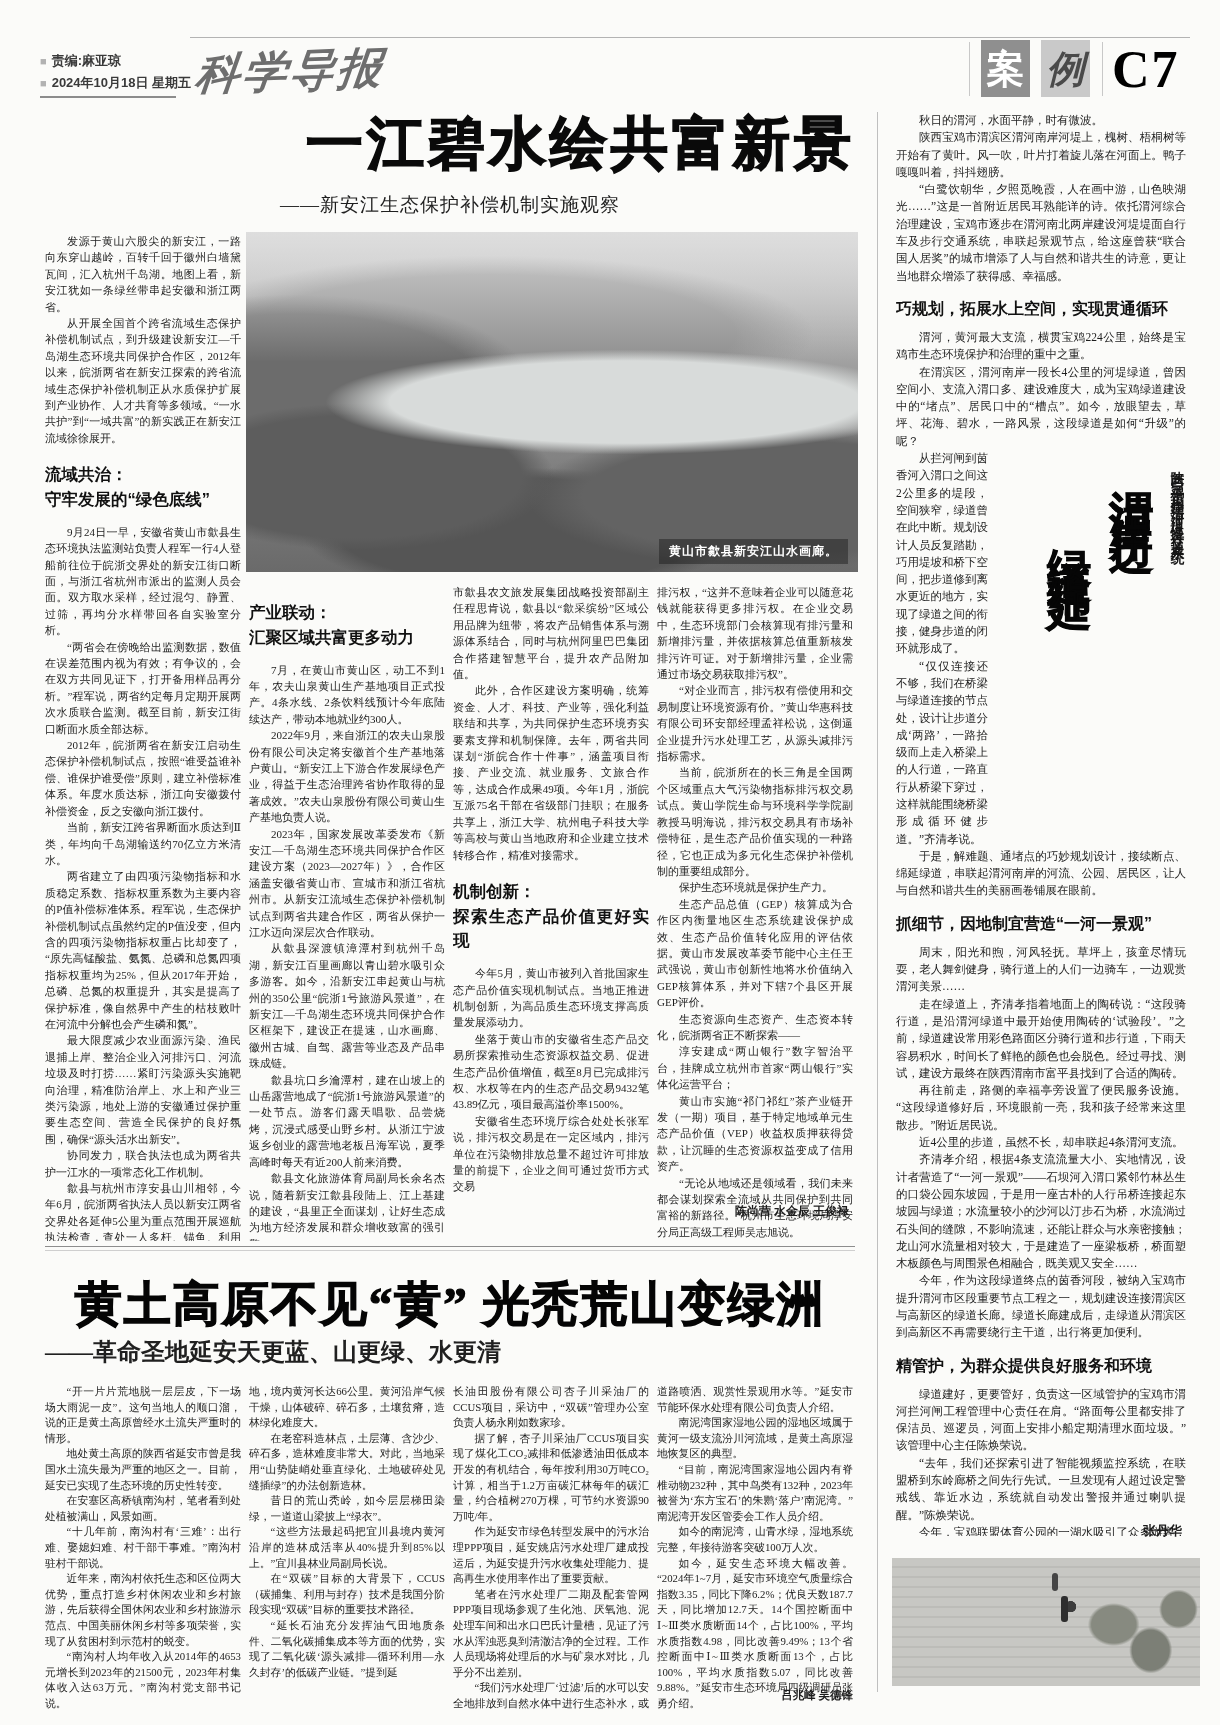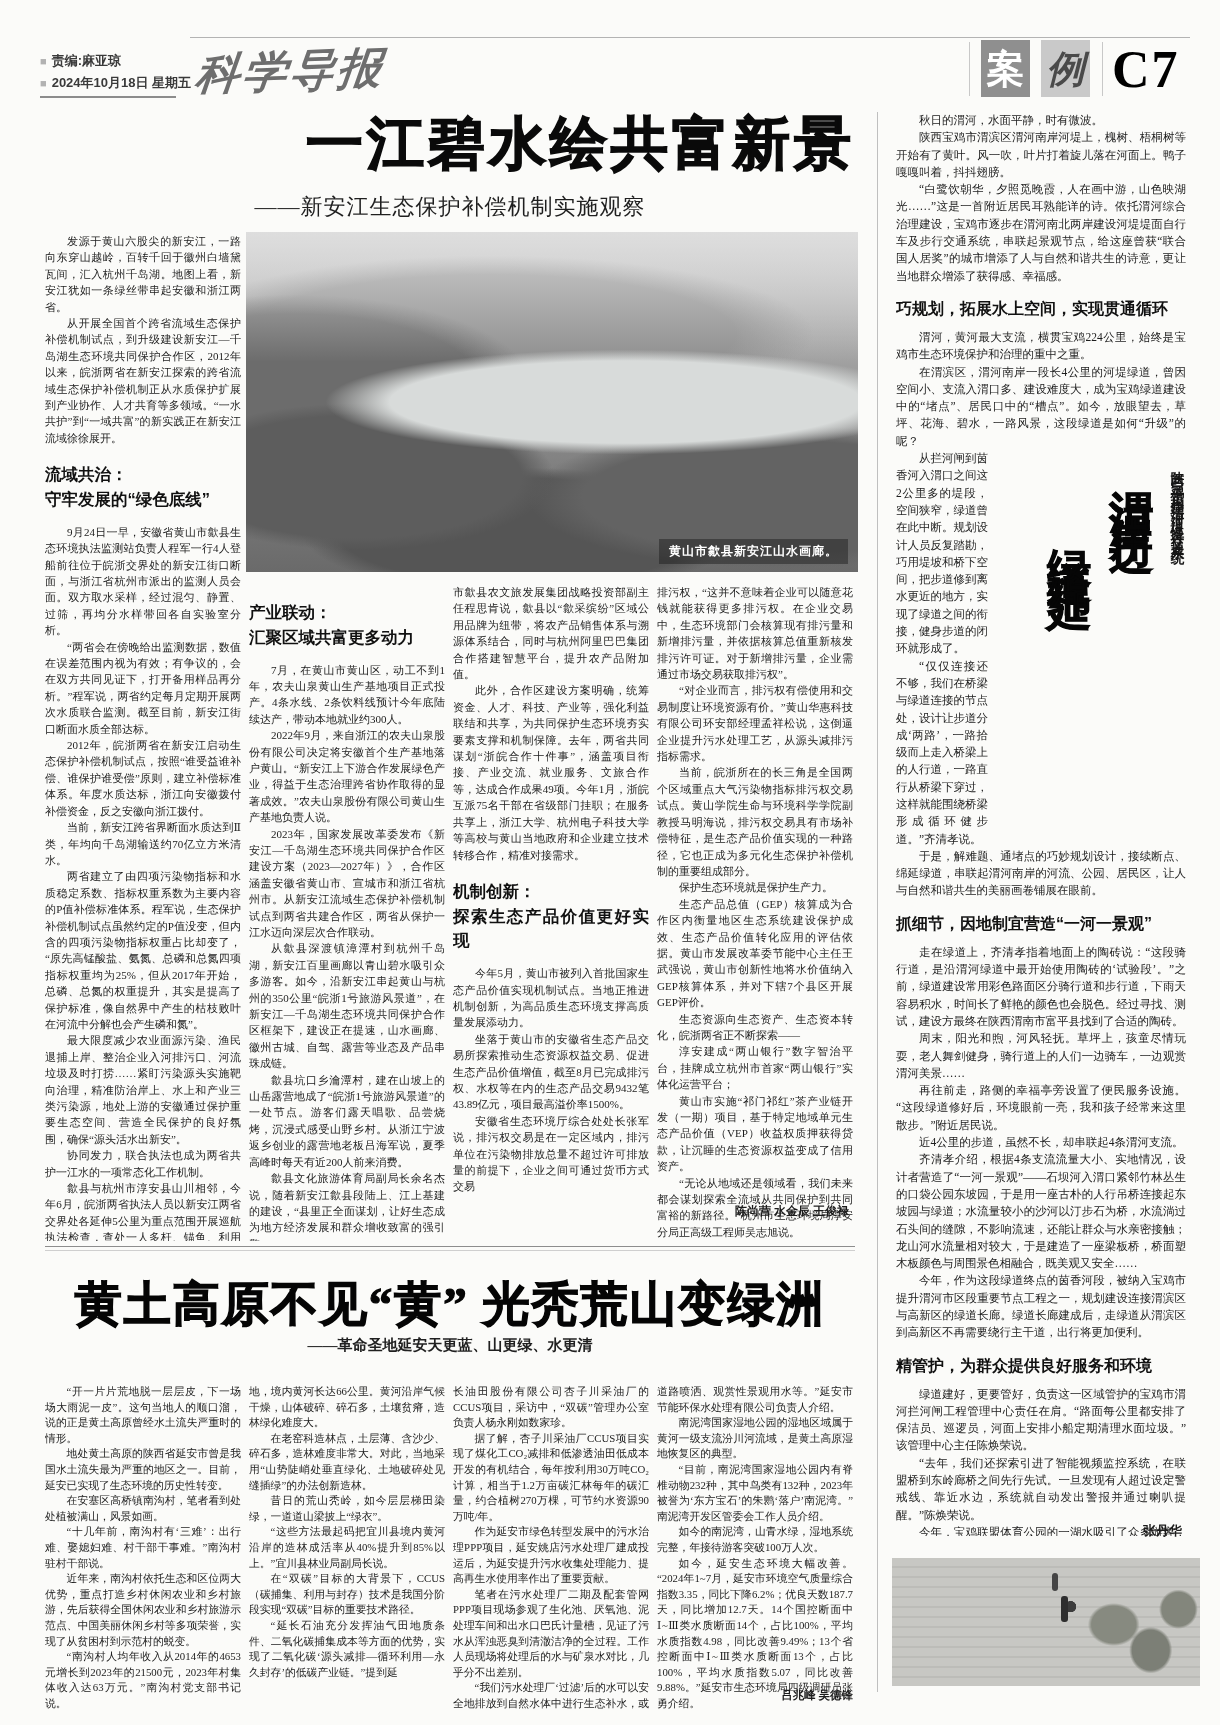--- a/index.html
+++ b/index.html
@@ -18,21 +18,21 @@
   .tag-box{top:40px;width:49px;height:57px;display:flex;align-items:center;justify-content:center;
            font-size:38px;line-height:1;}
   .tag-an{left:981px;background:#8f8f8f;color:#ffffff;font-family:"Liberation Sans",sans-serif;font-weight:900;}
   .tag-li{left:1041px;background:#c9c9c9;color:#4a4a4a;font-family:"DejaVu Serif",serif;font-style:italic;font-weight:bold;}
   .page-no{left:1112px;top:40px;font-family:"Liberation Serif",serif;font-weight:bold;font-size:52px;color:#000000;letter-spacing:2px;}
 
   
   .headline{left:45px;top:106px;width:810px;text-align:right;color:#0a0a0a;
             font-family:"Liberation Sans",sans-serif;font-weight:900;font-size:57px;letter-spacing:4px;
             -webkit-text-stroke:1.5px #0a0a0a;}
-  .subhead{left:45px;top:192px;width:810px;text-align:center;font-size:22px;color:#1f1f1f;letter-spacing:1px;}
+  .subhead{left:45px;top:192px;width:810px;text-align:center;font-size:19px;color:#1f1f1f;letter-spacing:1px;}
 
   .col{position:absolute;width:196px;font-size:11px;line-height:16.4px;text-align:justify;overflow:hidden;}
   .col p{margin:0;}
   .para{text-indent:2em;}
   .para-cont{text-indent:0;}
   .sec-head{font-family:"Liberation Sans",sans-serif;font-weight:bold;font-size:16.5px;line-height:1.5;
             margin:16px 0 12px;white-space:pre-line;color:#111;}
   #mcol1{left:45px;top:233px;height:1008px;}
   #mcol2{left:249px;top:584px;height:657px;}
   #mcol3{left:453px;top:584px;height:657px;}
@@ -78,21 +78,21 @@
        radial-gradient(ellipse 9% 22% at 93% 40%, #83867c 0 60%, rgba(131,134,124,0) 70%),
        radial-gradient(ellipse 12% 24% at 72% 52%, #878a80 0 60%, rgba(135,138,128,0) 70%),
        repeating-linear-gradient(0deg,#c7c7c3 0 8px,#bcbcb8 8px 10px),
        linear-gradient(90deg,#626262 0 13%,#cecdc8 13% 28%,#a3a3a1 28% 64%,#b8b8b2 64% 100%);}
   .photo-bottom .cyclist{position:absolute;left:55%;top:30%;width:7px;height:26px;background:#2e2e2e;border-radius:3px;}
   .photo-bottom .cyclist2{left:52%;top:12%;height:18px;width:6px;background:#454545;}
 
   
   .headline2{left:45px;top:1254px;width:810px;text-align:center;font-family:"Liberation Serif",serif;
              font-weight:900;font-size:47px;letter-spacing:2px;color:#050505;margin-top:19px;-webkit-text-stroke:1.2px #050505;}
-  .subhead2{left:45px;top:1336px;width:810px;text-align:center;font-size:15px;font-weight:bold;color:#202020;}
+  .subhead2{left:45px;top:1336px;width:810px;font-size:24px;font-weight:bold;color:#202020;}
   #bcol1,#bcol2,#bcol3,#bcol4{top:1384px;height:326px;font-size:10.8px;line-height:15.6px;}
   #bcol1{left:45px;} #bcol2{left:249px;} #bcol3{left:453px;} #bcol4{left:657px;}
   .byline-bottom{left:657px;top:1688px;width:196px;text-align:right;font-weight:bold;font-size:11.5px;}
 </style>
 </head>
 <body>
 
 <div id="page">
 
   <div class="abs top-rule"></div>
@@ -176,22 +176,22 @@
     <div class="v-block">
       <div class="v-kicker">陕西宝鸡市构建渭河河堤慢行交通系统</div>
       <div class="v-title">渭河岸边</div>
       <div class="v-title v-title-2">绿道绵延</div>
     </div>
     <div>
         <p class="para">从拦河闸到茵香河入渭口之间这2公里多的堤段，空间狭窄，绿道曾在此中断。规划设计人员反复踏勘，巧用堤坡和桥下空间，把步道修到离水更近的地方，实现了绿道之间的衔接，健身步道的闭环就形成了。</p>
         <p class="para">“仅仅连接还不够，我们在桥梁与绿道连接的节点处，设计让步道分成‘两路’，一路拾级而上走入桥梁上的人行道，一路直行从桥梁下穿过，这样就能围绕桥梁形成循环健步道。”齐清孝说。</p>
         <p class="para">于是，解难题、通堵点的巧妙规划设计，接续断点、绵延绿道，串联起渭河南岸的河流、公园、居民区，让人与自然和谐共生的美丽画卷铺展在眼前。</p>
         <div class="sec-head">抓细节，因地制宜营造“一河一景观”</div>
+        <p class="para">周末，阳光和煦，河风轻抚。草坪上，孩童尽情玩耍，老人舞剑健身，骑行道上的人们一边骑车，一边观赏渭河美景……</p>
         <p class="para">走在绿道上，齐清孝指着地面上的陶砖说：“这段骑行道，是沿渭河绿道中最开始使用陶砖的‘试验段’。”之前，绿道建设常用彩色路面区分骑行道和步行道，下雨天容易积水，时间长了鲜艳的颜色也会脱色。经过寻找、测试，建设方最终在陕西渭南市富平县找到了合适的陶砖。</p>
-        <p class="para">周末，阳光和煦，河风轻抚。草坪上，孩童尽情玩耍，老人舞剑健身，骑行道上的人们一边骑车，一边观赏渭河美景……</p>
         <p class="para">再往前走，路侧的幸福亭旁设置了便民服务设施。“这段绿道修好后，环境眼前一亮，我和孩子经常来这里散步。”附近居民说。</p>
         <p class="para">近4公里的步道，虽然不长，却串联起4条渭河支流。</p>
         <p class="para">齐清孝介绍，根据4条支流流量大小、实地情况，设计者营造了“一河一景观”——石坝河入渭口紧邻竹林丛生的口袋公园东坡园，于是用一座古朴的人行吊桥连接起东坡园与绿道；水流量较小的沙河以汀步石为桥，水流淌过石头间的缝隙，不影响流速，还能让群众与水亲密接触；龙山河水流量相对较大，于是建造了一座梁板桥，桥面塑木板颜色与周围景色相融合，既美观又安全……</p>
         <p class="para">今年，作为这段绿道终点的茵香河段，被纳入宝鸡市提升渭河市区段重要节点工程之一，规划建设连接渭滨区与高新区的绿道长廊。绿道长廊建成后，走绿道从渭滨区到高新区不再需要绕行主干道，出行将更加便利。</p>
         <div class="sec-head">精管护，为群众提供良好服务和环境</div>
         <p class="para">绿道建好，更要管好，负责这一区域管护的宝鸡市渭河拦河闸工程管理中心责任在肩。“路面每公里都安排了保洁员、巡逻员，河面上安排小船定期清理水面垃圾。”该管理中心主任陈焕荣说。</p>
         <p class="para">“去年，我们还探索引进了智能视频监控系统，在联盟桥到东岭廊桥之间先行先试。一旦发现有人超过设定警戒线、靠近水边，系统就自动发出警报并通过喇叭提醒。”陈焕荣说。</p>
         <p class="para">今年，宝鸡联盟体育公园的一湖水吸引了众多游客，蓝天白云映衬着粼粼波光，不少人来此拍照打卡，临水的亲水平台上，儿童嬉水赏景。</p>
       </div>
   </div>

